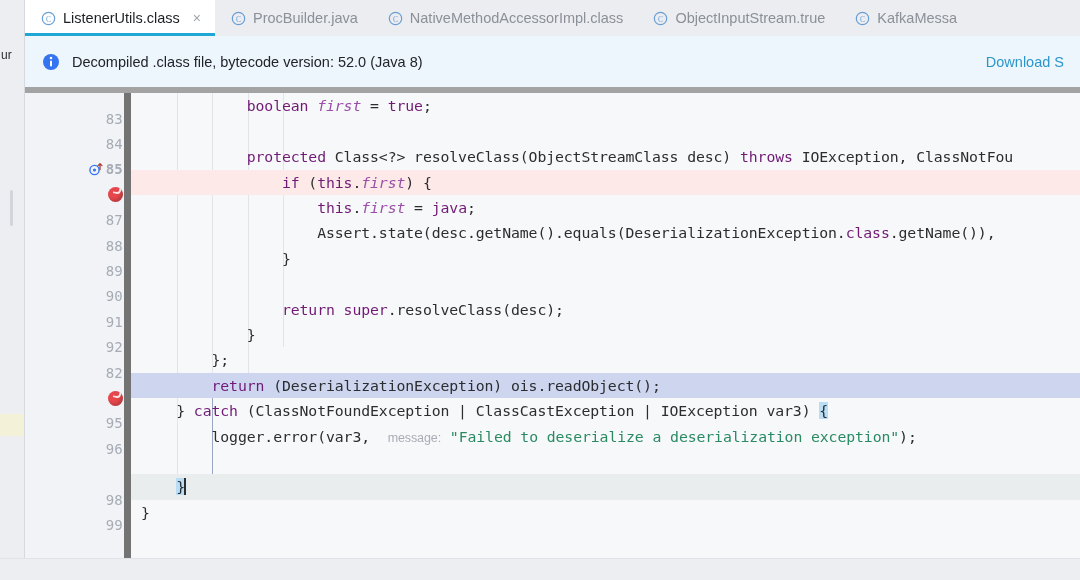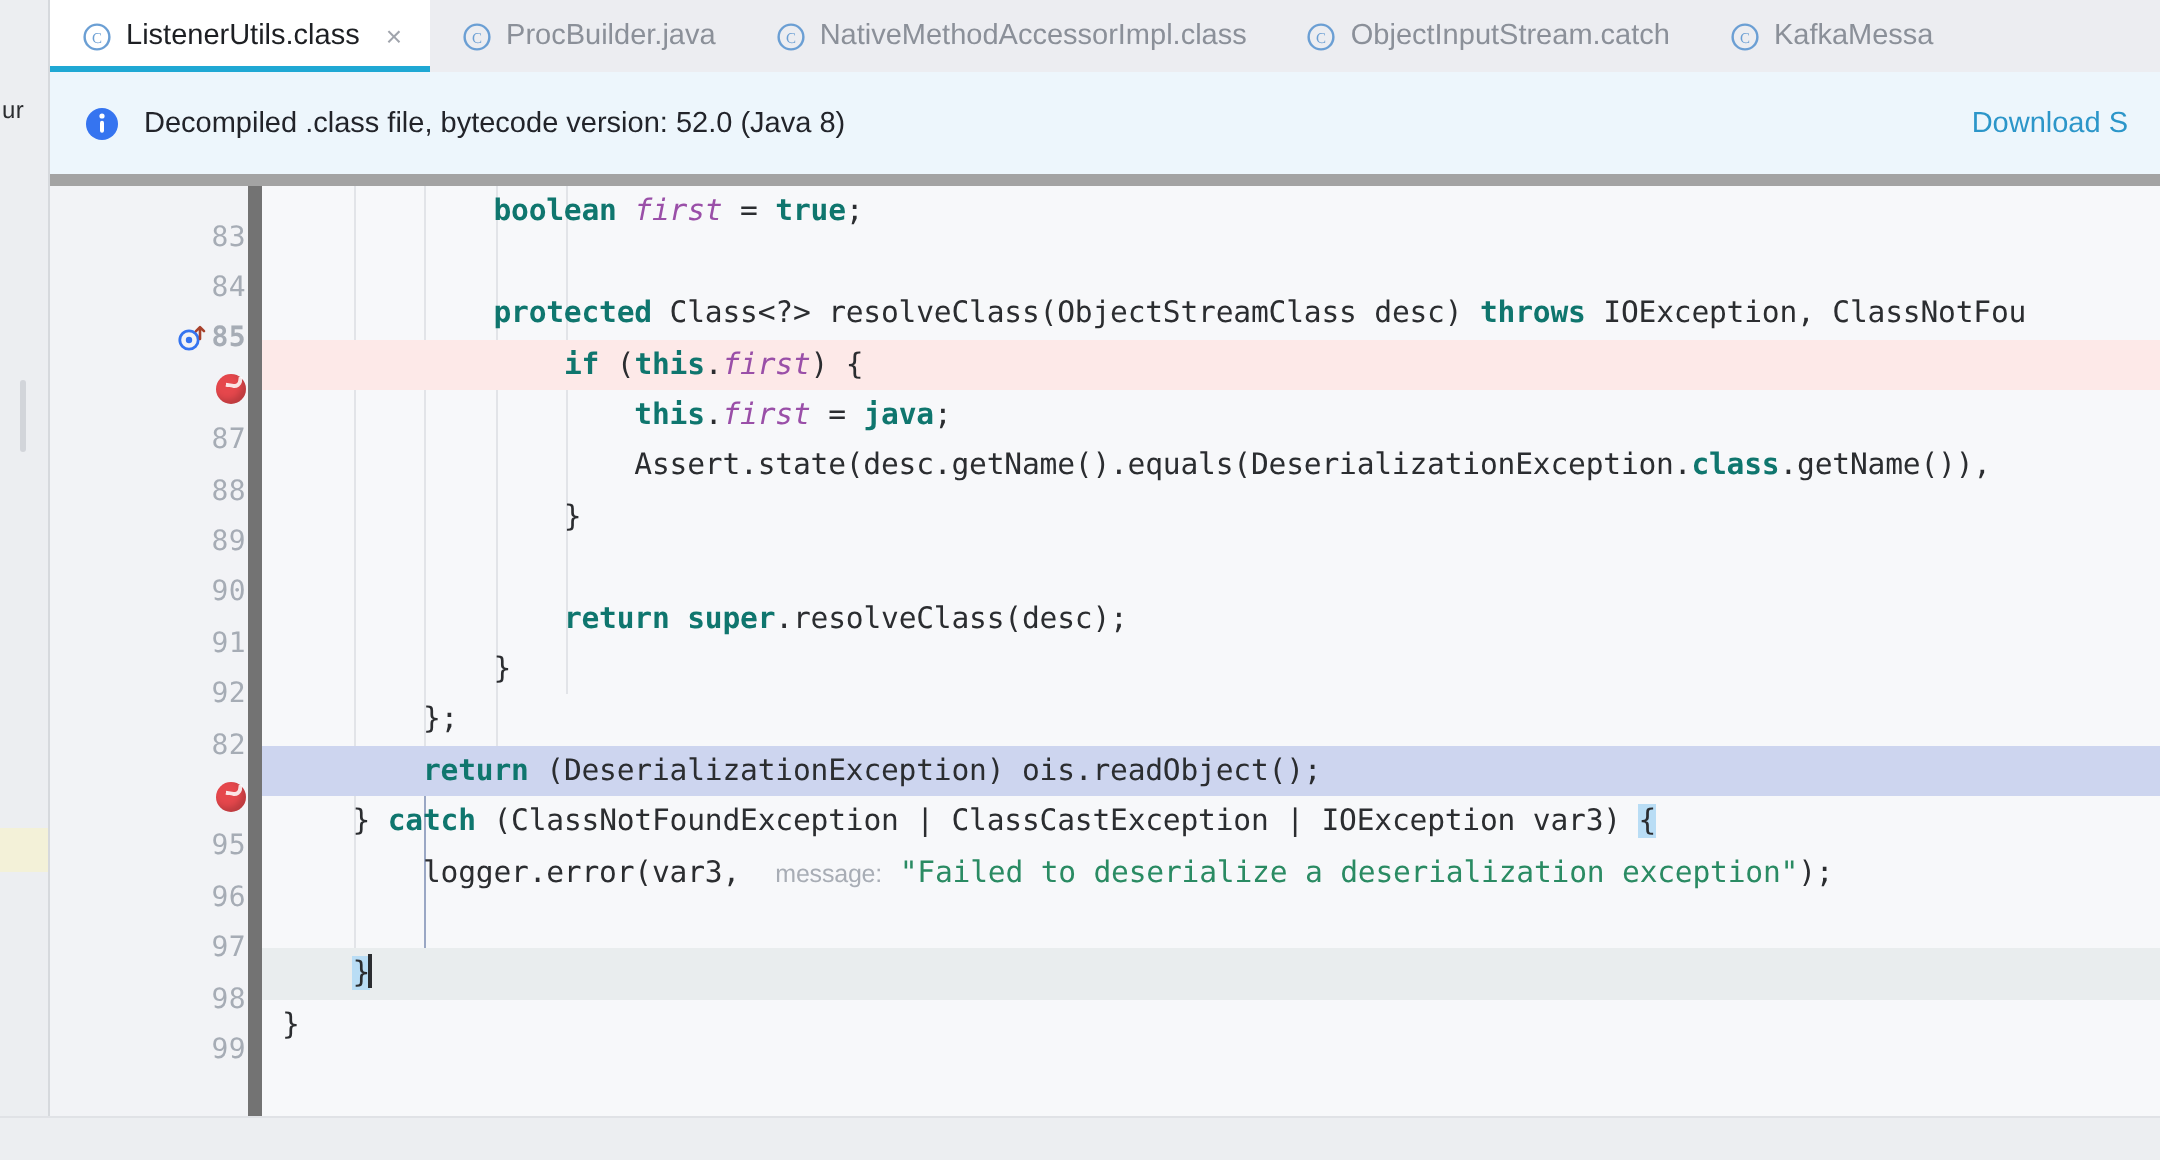--- a/index.html
+++ b/index.html
@@ -214,21 +214,21 @@
 
   
   .indent-guide {
     position: absolute;
     width: 1px;
     background: #e2e4e8;
   }
   .indent-guide.active { background: #9aa7c4; }
 
   
-  .kw   { color: #0f766e; font-weight: 700; }
+  .kw   { color: #701a75; font-weight: 400; }
   .fld  { color: #9a4fa8; font-style: italic; }
   .str  { color: #2a8b63; }
   .hint { color: #a8adb5; font-family: "Liberation Sans", sans-serif; font-size: 12.5px; }
   .brace-hl { background: #b9ddf5; }
 
   .caret {
     display: inline-block;
     width: 2px; height: 17px;
     background: #2b2d30;
     vertical-align: -3px;
@@ -304,21 +304,21 @@
         </span>
         <span class="tab-label">NativeMethodAccessorImpl.class</span>
       </div>
       <div class="tab">
         <span>
           <svg class="tab-icon" viewBox="0 0 16 16">
             <circle cx="8" cy="8" r="6.6" fill="none" stroke="#6b9fd4" stroke-width="1.3"></circle>
             <text x="8" y="11.3" text-anchor="middle" font-size="8" fill="#6b9fd4" font-family="Liberation Serif, serif">C</text>
           </svg>
         </span>
-        <span class="tab-label">ObjectInputStream.catch</span>
+        <span class="tab-label">ObjectInputStream.true</span>
       </div>
       <div class="tab">
         <span>
           <svg class="tab-icon" viewBox="0 0 16 16">
             <circle cx="8" cy="8" r="6.6" fill="none" stroke="#6b9fd4" stroke-width="1.3"></circle>
             <text x="8" y="11.3" text-anchor="middle" font-size="8" fill="#6b9fd4" font-family="Liberation Serif, serif">C</text>
           </svg>
         </span>
         <span class="tab-label">KafkaMessa</span>
       </div>
@@ -377,23 +377,20 @@
           <span class="gutter-num">82</span>
         </div>
         <div class="gutter-row" style="top: 292.4px;">
           <span class="bp"></span>
         </div>
         <div class="gutter-row" style="top: 317.8px;">
           <span class="gutter-num">95</span>
         </div>
         <div class="gutter-row" style="top: 343.2px;">
           <span class="gutter-num">96</span>
-        </div>
-        <div class="gutter-row" style="top: 368.6px;">
-          <span class="gutter-num">97</span>
         </div>
         <div class="gutter-row" style="top: 394px;">
           <span class="gutter-num">98</span>
         </div>
         <div class="gutter-row" style="top: 419.4px;">
           <span class="gutter-num">99</span>
         </div>
       </div>
     <div class="code-area" id="code-area">
         <div class="indent-guide" style="left: 45.6px; top: 0px; height: 406.4px;"></div>

